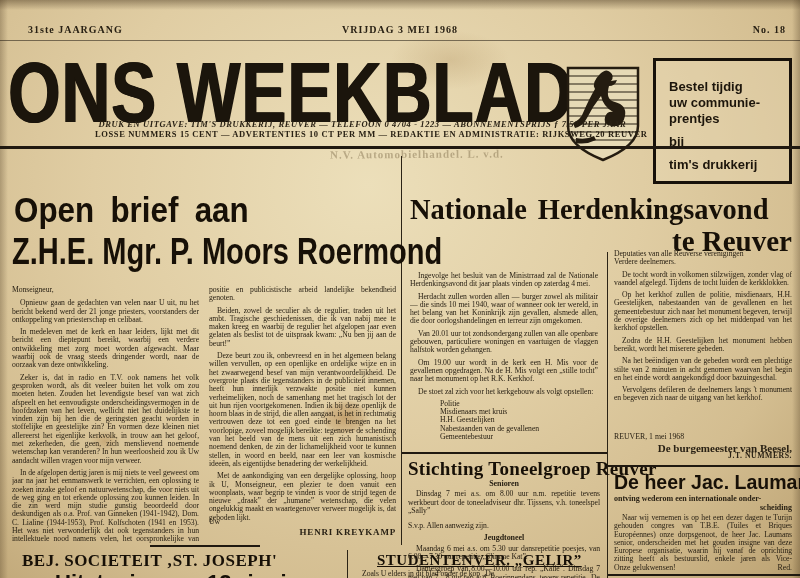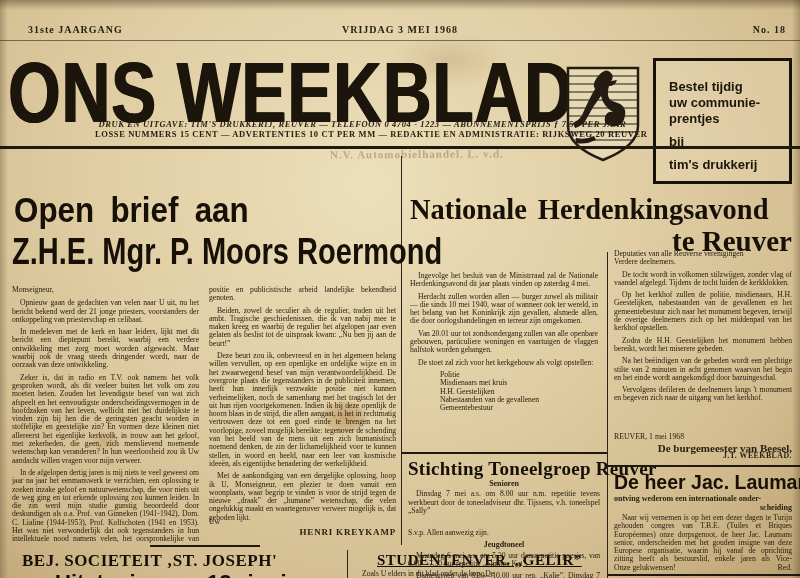--- a/index.html
+++ b/index.html
@@ -153,20 +153,21 @@
     <p class="ni">Zoals U elders in dit blad onder de kop „De</p>
   </div>
 
   <div class="abs headline-serif" style="left:410px;top:193px;font-size:29px;transform:scaleX(.98);transform-origin:left top;word-spacing:4px;">Nationale Herdenkingsavond</div>
   <div class="abs headline-serif" style="left:410px;top:225px;width:382px;font-size:29px;text-align:right;">te Reuver</div>
 
   <div class="abs body-col" style="left:410px;top:272px;width:188px;height:190px;font-family:Liberation Serif, serif;">
     <p>Ingevolge het besluit van de Ministrraad zal de Nationale Herdenkingsavond dit jaar plaats vinden op zaterdag 4 mei.</p>
     <p>Herdacht zullen worden allen — burger zowel als militair — die sinds 10 mei 1940, waar of wanneer ook ter wereld, in het belang van het Koninkrijk zijn gevallen, alsmede allen, die door oorlogshandelingen en terreur zijn omgekomen.</p>
     <p>Van 20.01 uur tot zondsondergang zullen van alle openbare gebouwen, particuliere woningen en vaartuigen de vlaggen halfstok worden gehangen.</p>
+    <p>Om 19.00 uur wordt in de kerk een H. Mis voor de gevallenen opgedragen. Na de H. Mis volgt een „stille tocht” naar het monument op het R.K. Kerkhof.</p>
     <p>De stoet zal zich voor het kerkgebouw als volgt opstellen:</p>
     <ul class="plist">
       <li>Politie</li>
       <li>Misdienaars met kruis</li>
       <li>H.H. Geestelijken</li>
       <li>Nabestaanden van de gevallenen</li>
       <li>Gemeentebestuur</li>
     </ul>
   </div>
 
@@ -174,27 +175,27 @@
     <p class="ni" style="margin-bottom:0;">Deputaties van alle Reuverse verenigingen</p>
     <p class="ni">Verdere deelnemers.</p>
     <p>De tocht wordt in volkomen stilzwijgen, zonder vlag of vaandel afgelegd. Tijdens de tocht luiden de kerkklokken.</p>
     <p>Op het kerkhof zullen de politie, misdienaars, H.H. Geestelijken, nabestaanden van de gevallenen en het gemeentebestuur zich naar het monument begeven, terwijl de overige deelnemers zich op het middenpad van het kerkhof opstellen.</p>
     <p>Zodra de H.H. Geestelijken het monument hebben bereikt, wordt het miserere gebeden.</p>
     <p>Na het beëindigen van de gebeden wordt een plechtige stilte van 2 minuten in acht genomen waarvan het begin en het einde wordt aangekondigd door bazuingeschal.</p>
     <p>Vervolgens defileren de deelnemers langs 't monument en begeven zich naar de uitgang van het kerkhof.</p>
   </div>
   <div class="abs" style="left:614px;top:432px;width:178px;font-size:7.8px;">REUVER, 1 mei 1968</div>
   <div class="abs" style="left:614px;top:442px;width:178px;font-size:11px;font-weight:bold;text-align:right;">De burgemeester van Beesel,</div>
-  <div class="abs" style="left:614px;top:451px;width:178px;font-size:7.8px;font-weight:bold;text-align:right;letter-spacing:.5px;">J.T. WEEKBLAD.</div>
+  <div class="abs" style="left:614px;top:451px;width:178px;font-size:7.8px;font-weight:bold;text-align:right;letter-spacing:.5px;">J.T. NUMMERS.</div>
 
   <div class="hrule" style="left:402px;top:452px;width:205px;height:2px;"></div>
   <div class="abs headline-serif" style="left:408px;top:458px;font-size:19px;letter-spacing:.3px;">Stichting Toneelgroep Reuver</div>
   <div class="abs body-col" style="left:408px;top:480px;width:192px;height:98px;">
     <p class="subhead" style="font-size:8px;margin-bottom:2px;">Senioren</p>
-    <p style="margin-bottom:14px;">Dinsdag 7 mei a.s. om 8.00 uur n.m. repetitie tevens werkbeurt door de toneeladviseur dhr. Tijssens, v.h. toneelspel „Sally”</p>
+    <p style="margin-bottom:7px;">Dinsdag 7 mei a.s. om 8.00 uur n.m. repetitie tevens werkbeurt door de toneeladviseur dhr. Tijssens, v.h. toneelspel „Sally”</p>
     <p class="ni">S.v.p. Allen aanwezig zijn.</p>
     <p class="subhead" style="font-size:8px;margin-bottom:2px;">Jeugdtoneel</p>
     <p>Maandag 6 mei a.s. om 5.30 uur dansrepetitie poesjes, van 6.00—7.30 uur repetitie „Slimme Kat”.</p>
     <p>Damesgroep van 8.00—10.00 uur rep. „Kalie”. Dinsdag 7 mei van 7—8 uur rep. v.d. Boerinnendans, tevens repetitie „De Slimme Kok”. Dringend verzoek aan de jeugdige leden de toneelboekjes mee te brengen.</p>
 
   </div>
 
   <div class="hrule" style="left:608px;top:465px;width:192px;height:2px;"></div>
   <div class="abs headline-sans" style="left:614px;top:470px;font-size:21px;transform:scaleX(.93);transform-origin:left top;">De heer Jac. Laumans Sr.</div>
   <div class="abs" style="left:614px;top:494px;width:178px;font-size:8px;font-weight:bold;">ontving wederom een internationale onder-</div>

